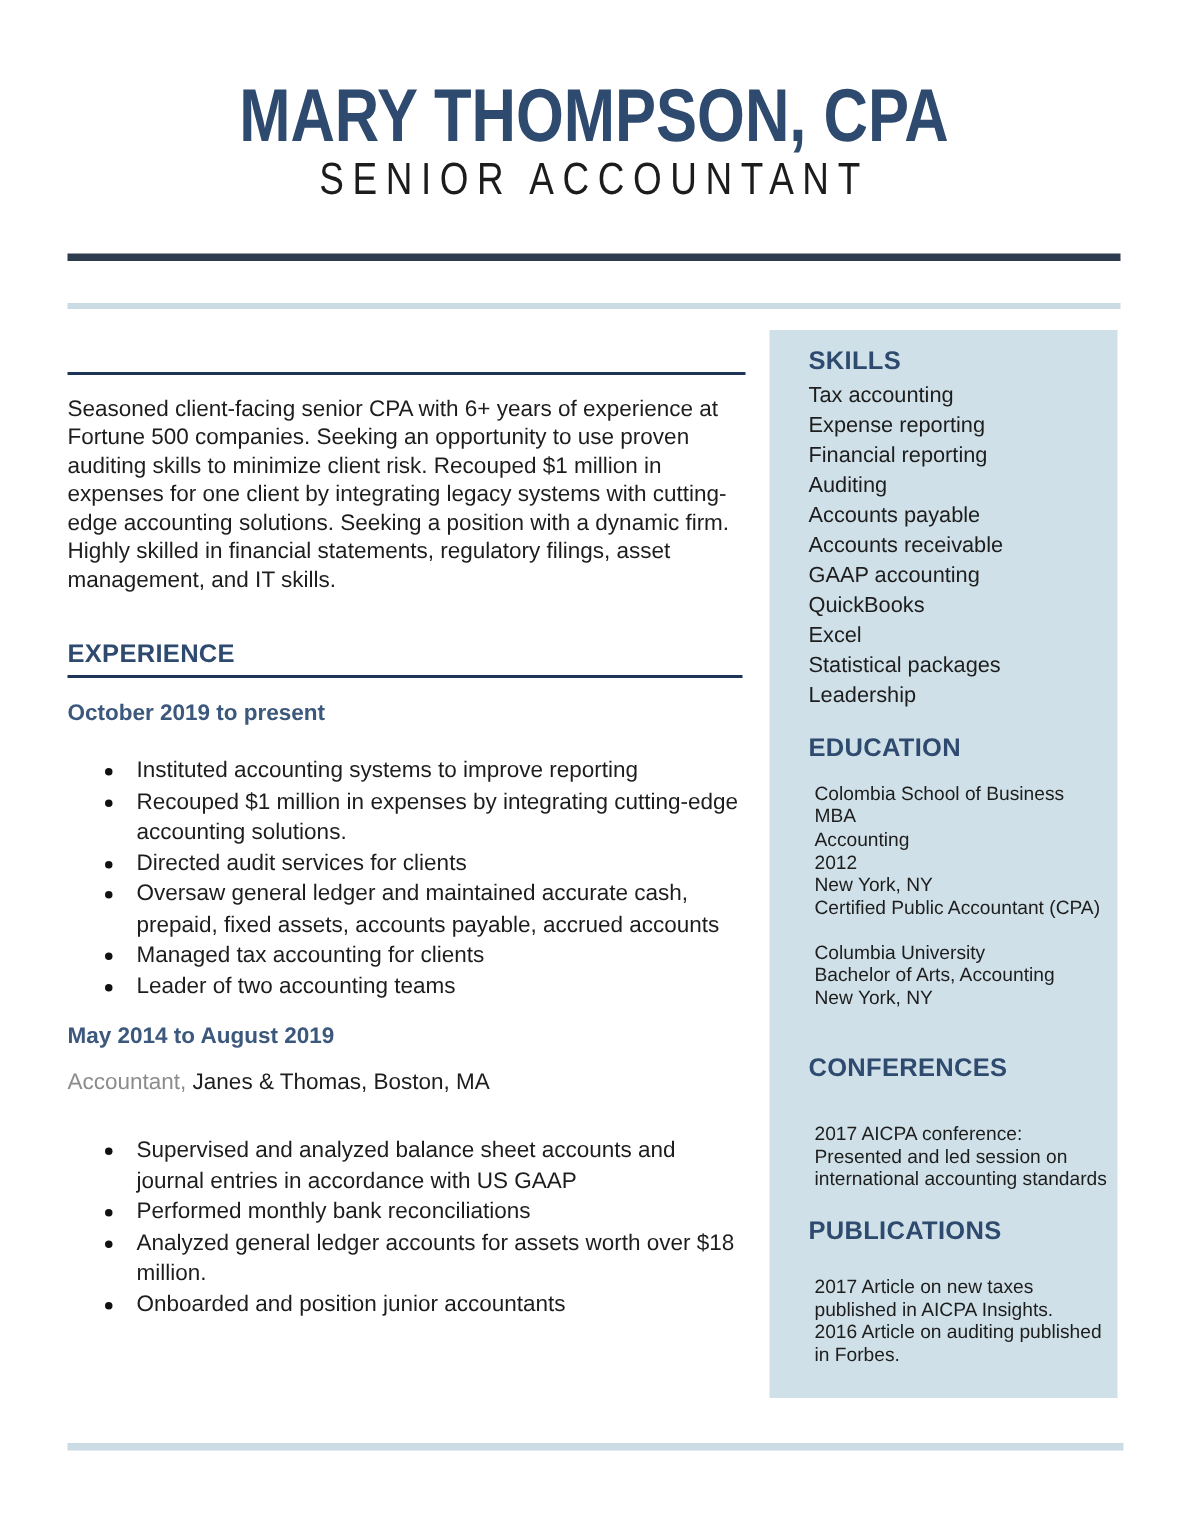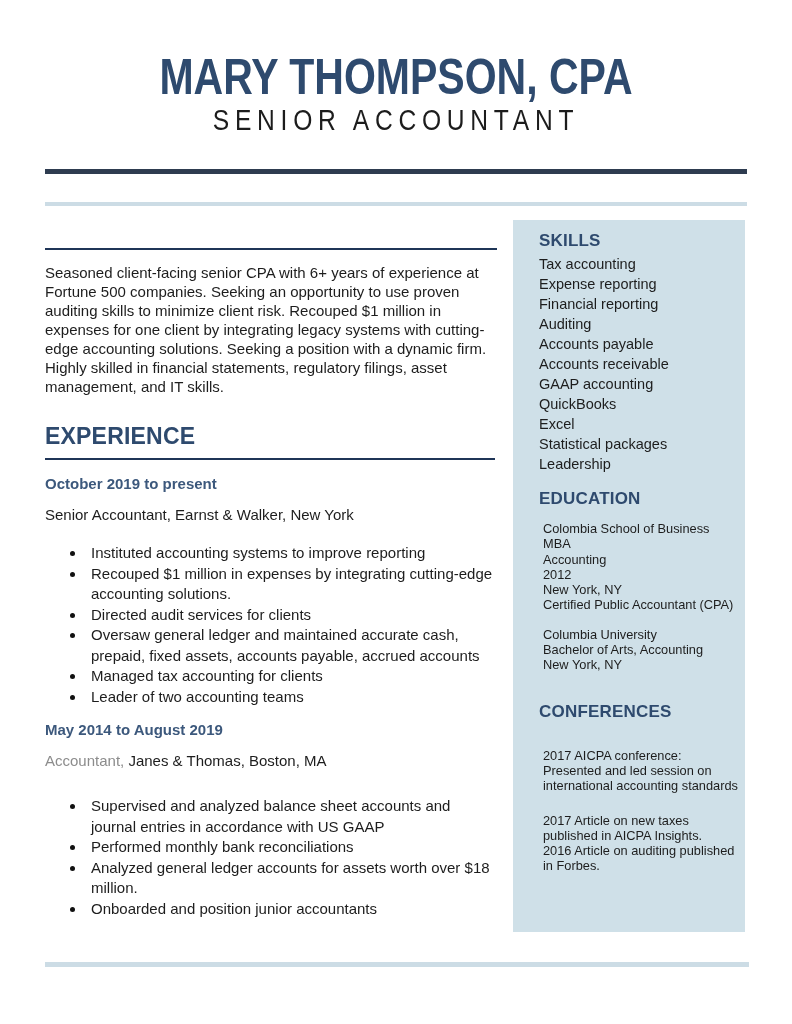--- a/index.html
+++ b/index.html
@@ -23,22 +23,22 @@
   .rule-light { position:absolute; top:202px; left:45px; width:702px; height:4px; background:#ccdce5; }
   .footer-rule{ position:absolute; top:962px; left:45px; width:704px; height:5px; background:#ccdce5; }
 
   
   .summary-block { position:absolute; top:248px; left:45px; width:452px; }
   .summary-rule  { height:2px; background:#1f3557; }
   .summary-text  { margin:13px 0 4px 0; font-size:15px; line-height:19px; color:#1d1d1d; }
 
   .experience-block { position:absolute; top:426px; left:45px; width:450px; }
   .section-heading {
-    margin:0; font-size:23px; line-height:20px; font-weight:bold; color:#2e4a6e;
-    border-bottom:2px solid #1f3557; padding-bottom:12px; letter-spacing:0.2px;
+    margin:0; font-size:17px; line-height:20px; font-weight:bold; color:#2e4a6e;
+    border-bottom:2px solid #1f3557; padding-bottom:4px; letter-spacing:0.2px;
   }
   .job-date  { margin:14px 0 0 0; font-size:15px; line-height:19px; font-weight:bold; color:#3c587c; }
   .job-date.second { margin-top:13px; }
   .job-title { margin:12px 0 0 0; font-size:15px; line-height:19px; color:#1d1d1d; }
   .muted { color:#8c8c8c; }
   ul.bullets {
     list-style:none; margin:19px 0 0 0; padding:0;
     font-size:15px; line-height:20.5px; color:#1d1d1d;
   }
   ul.bullets.second { margin-top:26px; }
@@ -77,21 +77,20 @@
   <div class="summary-block">
     <div class="summary-rule"></div>
     <p class="summary-text">Seasoned client-facing senior CPA with 6+ years of experience at Fortune 500 companies. Seeking an opportunity to use proven auditing skills to minimize client risk. Recouped $1 million in expenses for one client by integrating legacy systems with cutting-edge accounting solutions. Seeking a position with a dynamic firm. Highly skilled in financial statements, regulatory filings, asset management, and IT skills.</p>
   </div>
 
   <div class="experience-block">
     <h2 class="section-heading">EXPERIENCE</h2>
 
     <div>
       <p class="job-date">October 2019 to present</p>
-      <p class="job-title"><span>Senior Accountant,</span> <span>Earnst &amp; Walker, New York</span></p>
       <ul class="bullets">
         <li>Instituted accounting systems to improve reporting</li>
         <li>Recouped $1 million in expenses by integrating cutting-edge accounting solutions.</li>
         <li>Directed audit services for clients</li>
         <li>Oversaw general ledger and maintained accurate cash, prepaid, fixed assets, accounts payable, accrued accounts</li>
         <li>Managed tax accounting for clients</li>
         <li>Leader of two accounting teams</li>
       </ul>
     </div>
 
@@ -135,20 +134,21 @@
     </div>
     <div class="edu-entry">
       <div>Columbia University</div>
       <div>Bachelor of Arts, Accounting</div>
       <div>New York, NY</div>
     </div>
 
     <h3 class="side-heading conferences">CONFERENCES</h3>
     <div class="side-small conf-text">2017 AICPA conference: Presented and led session on international accounting standards</div>
 
+    <h3 class="side-heading publications">PUBLICATIONS</h3>
     <div class="side-small pub-text">
       <div>2017 Article on new taxes published in AICPA Insights.</div>
       <div>2016 Article on auditing published in Forbes.</div>
     </div>
 
   </aside>
 
   <div class="footer-rule"></div>
 
 </div>

